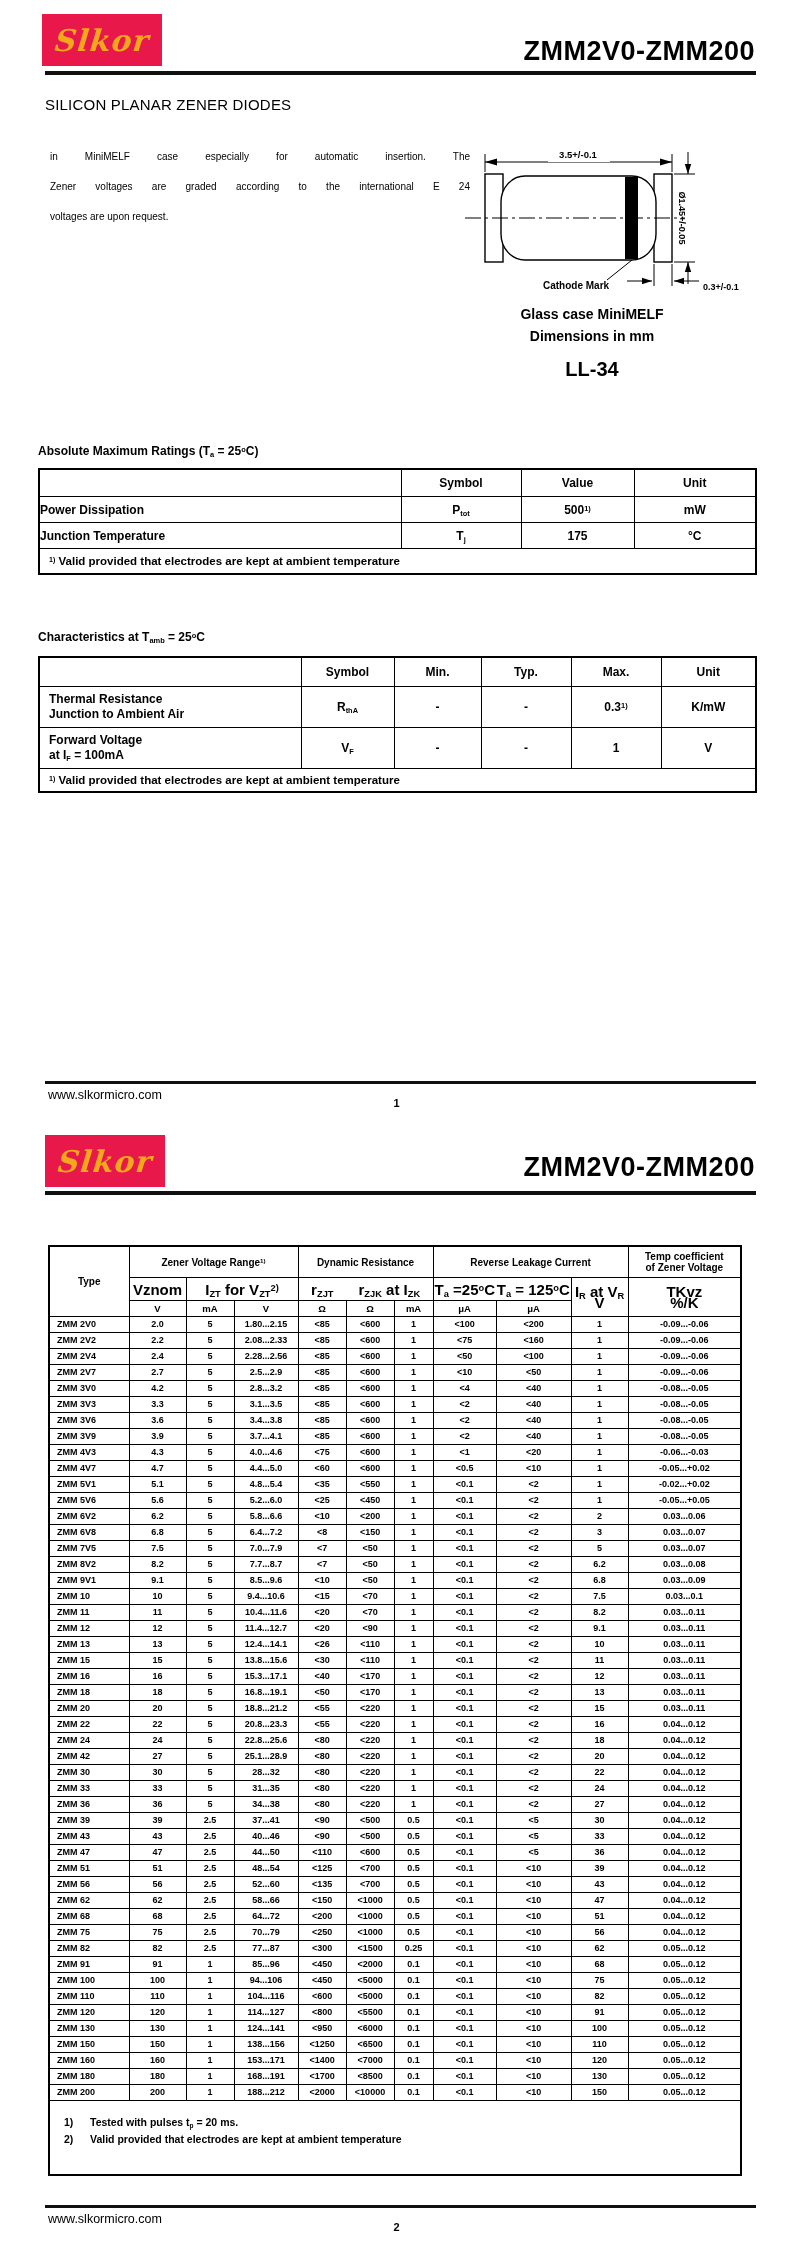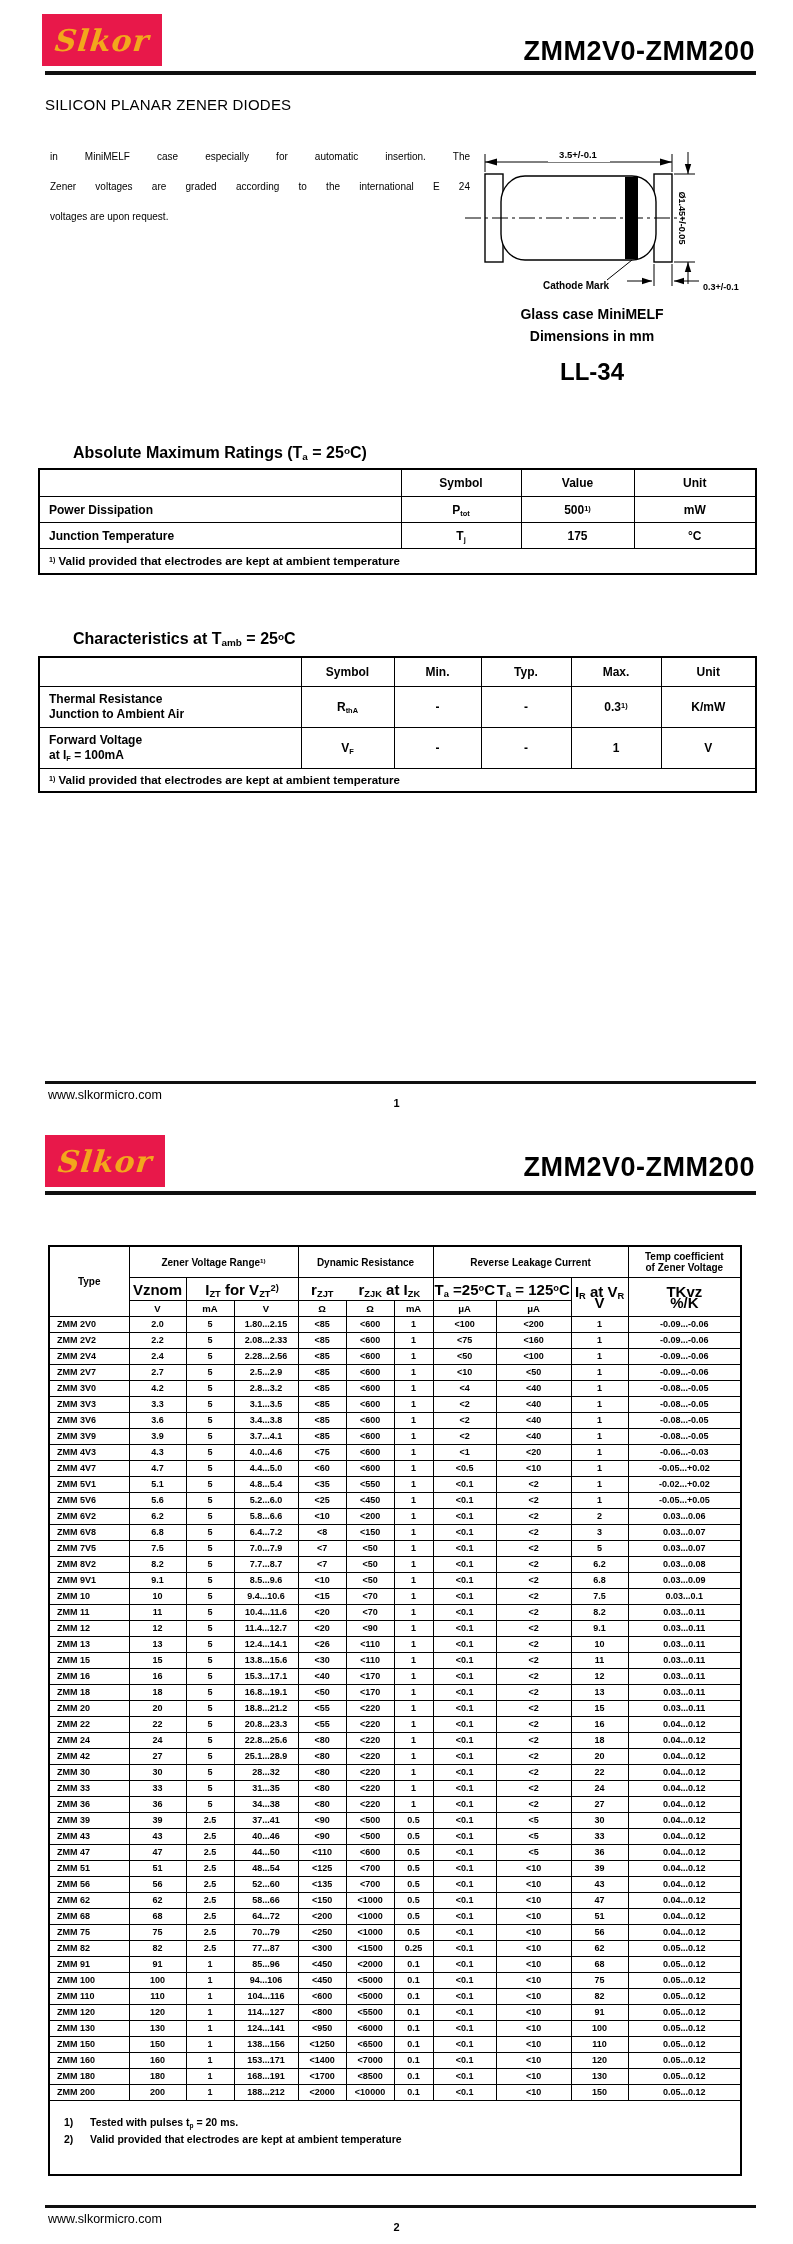--- a/index.html
+++ b/index.html
@@ -9,39 +9,39 @@
 
   
   .logo{width:120px;height:52px;display:flex;align-items:center;justify-content:center;}
   .logo span{font-family:"DejaVu Serif",serif;font-style:italic;font-weight:bold;
              font-size:30px;letter-spacing:1px;transform:skewX(-6deg);}
 
   .doc-title{font-size:27px;font-weight:bold;letter-spacing:0.5px;}
   .rule{background:#101010;}
 
   .h1{font-size:15px;font-weight:normal;letter-spacing:0.2px;}
-  .sec-head{font-size:16px;font-weight:bold;margin-left:35px;}
+  .sec-head{font-size:12px;font-weight:bold;}
 
   .desc{width:420px;font-size:10px;line-height:30px;}
   .desc .jl{text-align:justify;text-align-last:justify;}
 
   .cap{font-size:14px;font-weight:bold;text-align:center;width:240px;}
-  .case-name{font-size:24px;font-weight:600;text-align:center;width:240px;}
+  .case-name{font-size:20px;font-weight:600;text-align:center;width:240px;}
 
   sub{font-size:0.62em;vertical-align:-0.25em;line-height:0;}
   sup{font-size:0.62em;vertical-align:0.45em;line-height:0;}
 
   table.dtab{border-collapse:collapse;border:2px solid #000;table-layout:fixed;}
   table.dtab th,table.dtab td{border:1px solid #000;text-align:center;vertical-align:middle;
     font-weight:bold;padding:0;overflow:hidden;}
 
   
   .t1 th,.t1 td{font-size:12px;height:25px;}
   .t1 tr.hdr td{height:26px;}
-  .t1 td.dsc{text-align:left;padding-left:9px;}
+  .t1 td.dsc{text-align:left;}
   .t1 td.fnote{text-align:left;padding-left:9px;height:24px;font-size:11.5px;}
   .t2 th,.t2 td{font-size:12px;}
   .t2 tr.hdr td{height:28px;}
   .t2 td.dsc{text-align:left;padding-left:9px;line-height:15px;height:40px;}
   .t2 td.fnote{text-align:left;padding-left:9px;height:22px;font-size:11.5px;}
 
   
   .bt th{font-size:10px;line-height:11px;}
   .bt .r2 th{font-size:15px;height:22px;}
   .bt .r3 th{font-size:9.5px;height:15px;}

